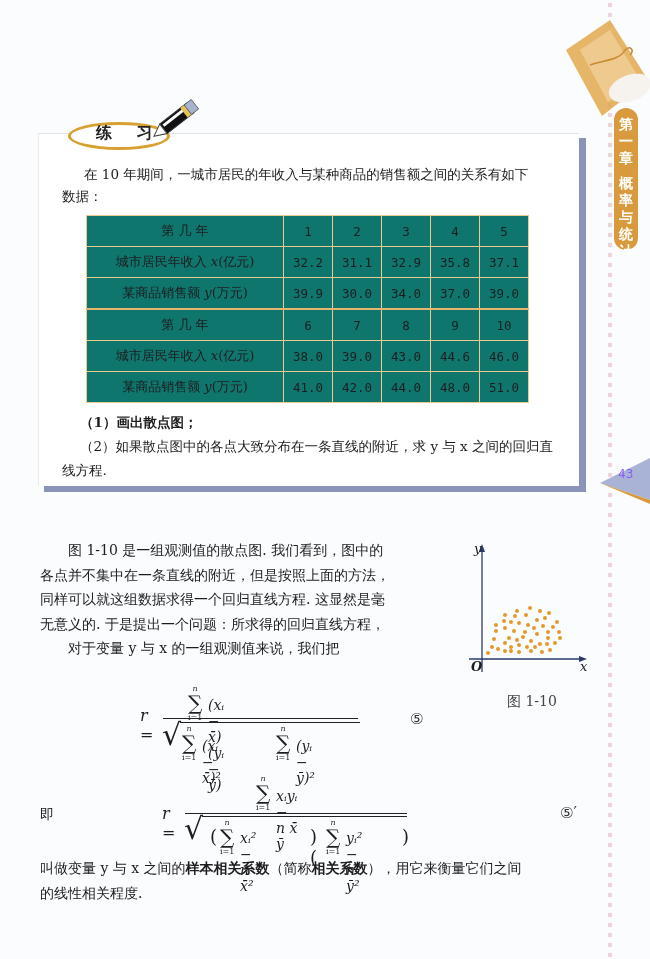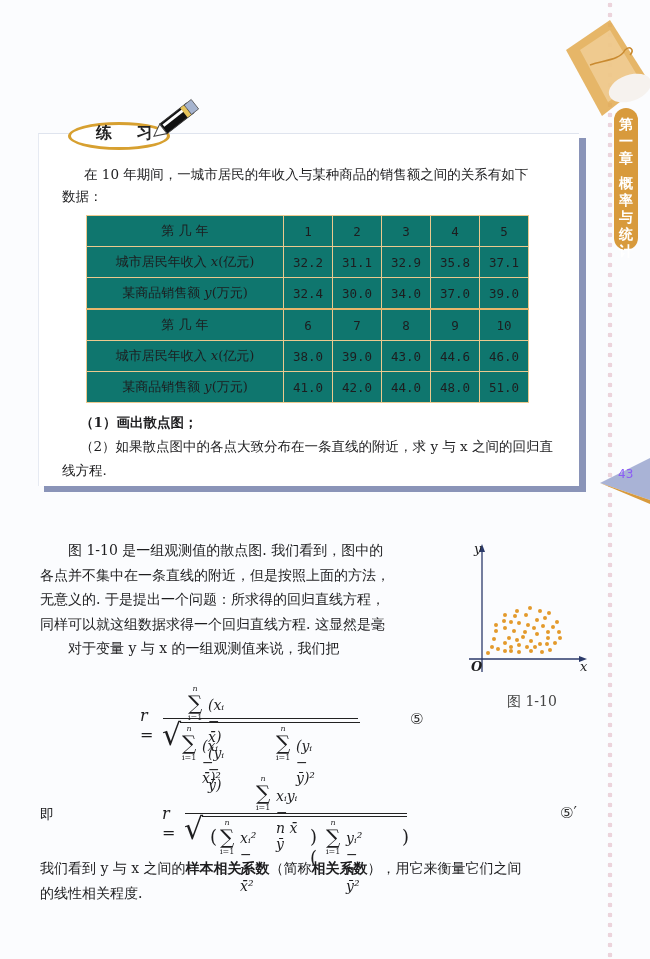--- a/index.html
+++ b/index.html
@@ -120,21 +120,21 @@
   <tr>
     <td class="lbl"><span>城市居民年收入 </span><span class="it">x</span><span>(亿元)</span></td>
     <td class="val">32.2</td>
     <td class="val">31.1</td>
     <td class="val">32.9</td>
     <td class="val">35.8</td>
     <td class="val">37.1</td>
   </tr>
   <tr>
     <td class="lbl"><span>某商品销售额 </span><span class="it">y</span><span>(万元)</span></td>
-    <td class="val">32.4</td>
+    <td class="val">39.9</td>
     <td class="val">30.0</td>
     <td class="val">34.0</td>
     <td class="val">37.0</td>
     <td class="val">39.0</td>
   </tr>
   <tr class="sep">
     <td class="lbl">第  几  年</td>
     <td class="val">6</td>
     <td class="val">7</td>
     <td class="val">8</td>
@@ -160,22 +160,22 @@
 </tbody>
   </table>
 
 <div class="ex-text" style="left:80px; top:412px;font-weight:bold;">（1）画出散点图；</div>
 <div class="ex-text" style="left:80px; top:436px;">（2）如果散点图中的各点大致分布在一条直线的附近，求 y 与 x 之间的回归直</div>
 <div class="ex-text" style="left:62px; top:460px;">线方程.</div>
 
 <div class="body-text" style="top:538px;">
   <div style="padding-left:28px">图 1-10 是一组观测值的散点图. 我们看到，图中的</div>
   <div>各点并不集中在一条直线的附近，但是按照上面的方法，</div>
+  <div>同样可以就这组数据求得一个回归直线方程. 这显然是毫</div>
   <div>无意义的. 于是提出一个问题：所求得的回归直线方程，</div>
-  <div>同样可以就这组数据求得一个回归直线方程. 这显然是毫</div>
   <div style="padding-left:28px">对于变量 y 与 x 的一组观测值来说，我们把</div>
 </div>
 
 <svg class="abs" style="left:465px; top:540px;" width="130" height="150">
   <line x1="17" y1="132" x2="17" y2="8" stroke="#2b3a6a" stroke-width="1.3"></line>
   <polygon points="17,4 14,12 20,12" fill="#2b3a6a"></polygon>
   <line x1="4" y1="119" x2="118" y2="119" stroke="#2b3a6a" stroke-width="1.3"></line>
   <polygon points="122,119 114,116 114,122" fill="#2b3a6a"></polygon>
   <g id="scatter-dots" fill="#e39a2c">
       <circle cx="65" cy="68" r="2" fill="#e39a2c"></circle>
@@ -285,16 +285,16 @@
     <div class="sig" style="line-height:20px;">∑</div>
     <div class="small">i=1</div>
   </div>
   <div class="abs it" style="left:346px; top:830px;">yᵢ² − n ȳ²</div>
   <div class="abs" style="left:402px; top:826px; font-size:18px;">)</div>
   <div class="eq-num" style="left:560px; top:804px;">⑤′</div>
 </div>
 
 <div class="body-text" style="top:856px; width:570px; font-size:14px;">
   <div>
-    <span>我们看到 y 与 x 之间的</span><span class="bold">样本相关系数</span><span>（简称</span><span class="bold">相关系数</span><span>），用它来衡量它们之间</span>
+    <span>叫做变量 y 与 x 之间的</span><span class="bold">样本相关系数</span><span>（简称</span><span class="bold">相关系数</span><span>），用它来衡量它们之间</span>
   </div>
   <div>的线性相关程度.</div>
 </div>
 
 </body></html>

